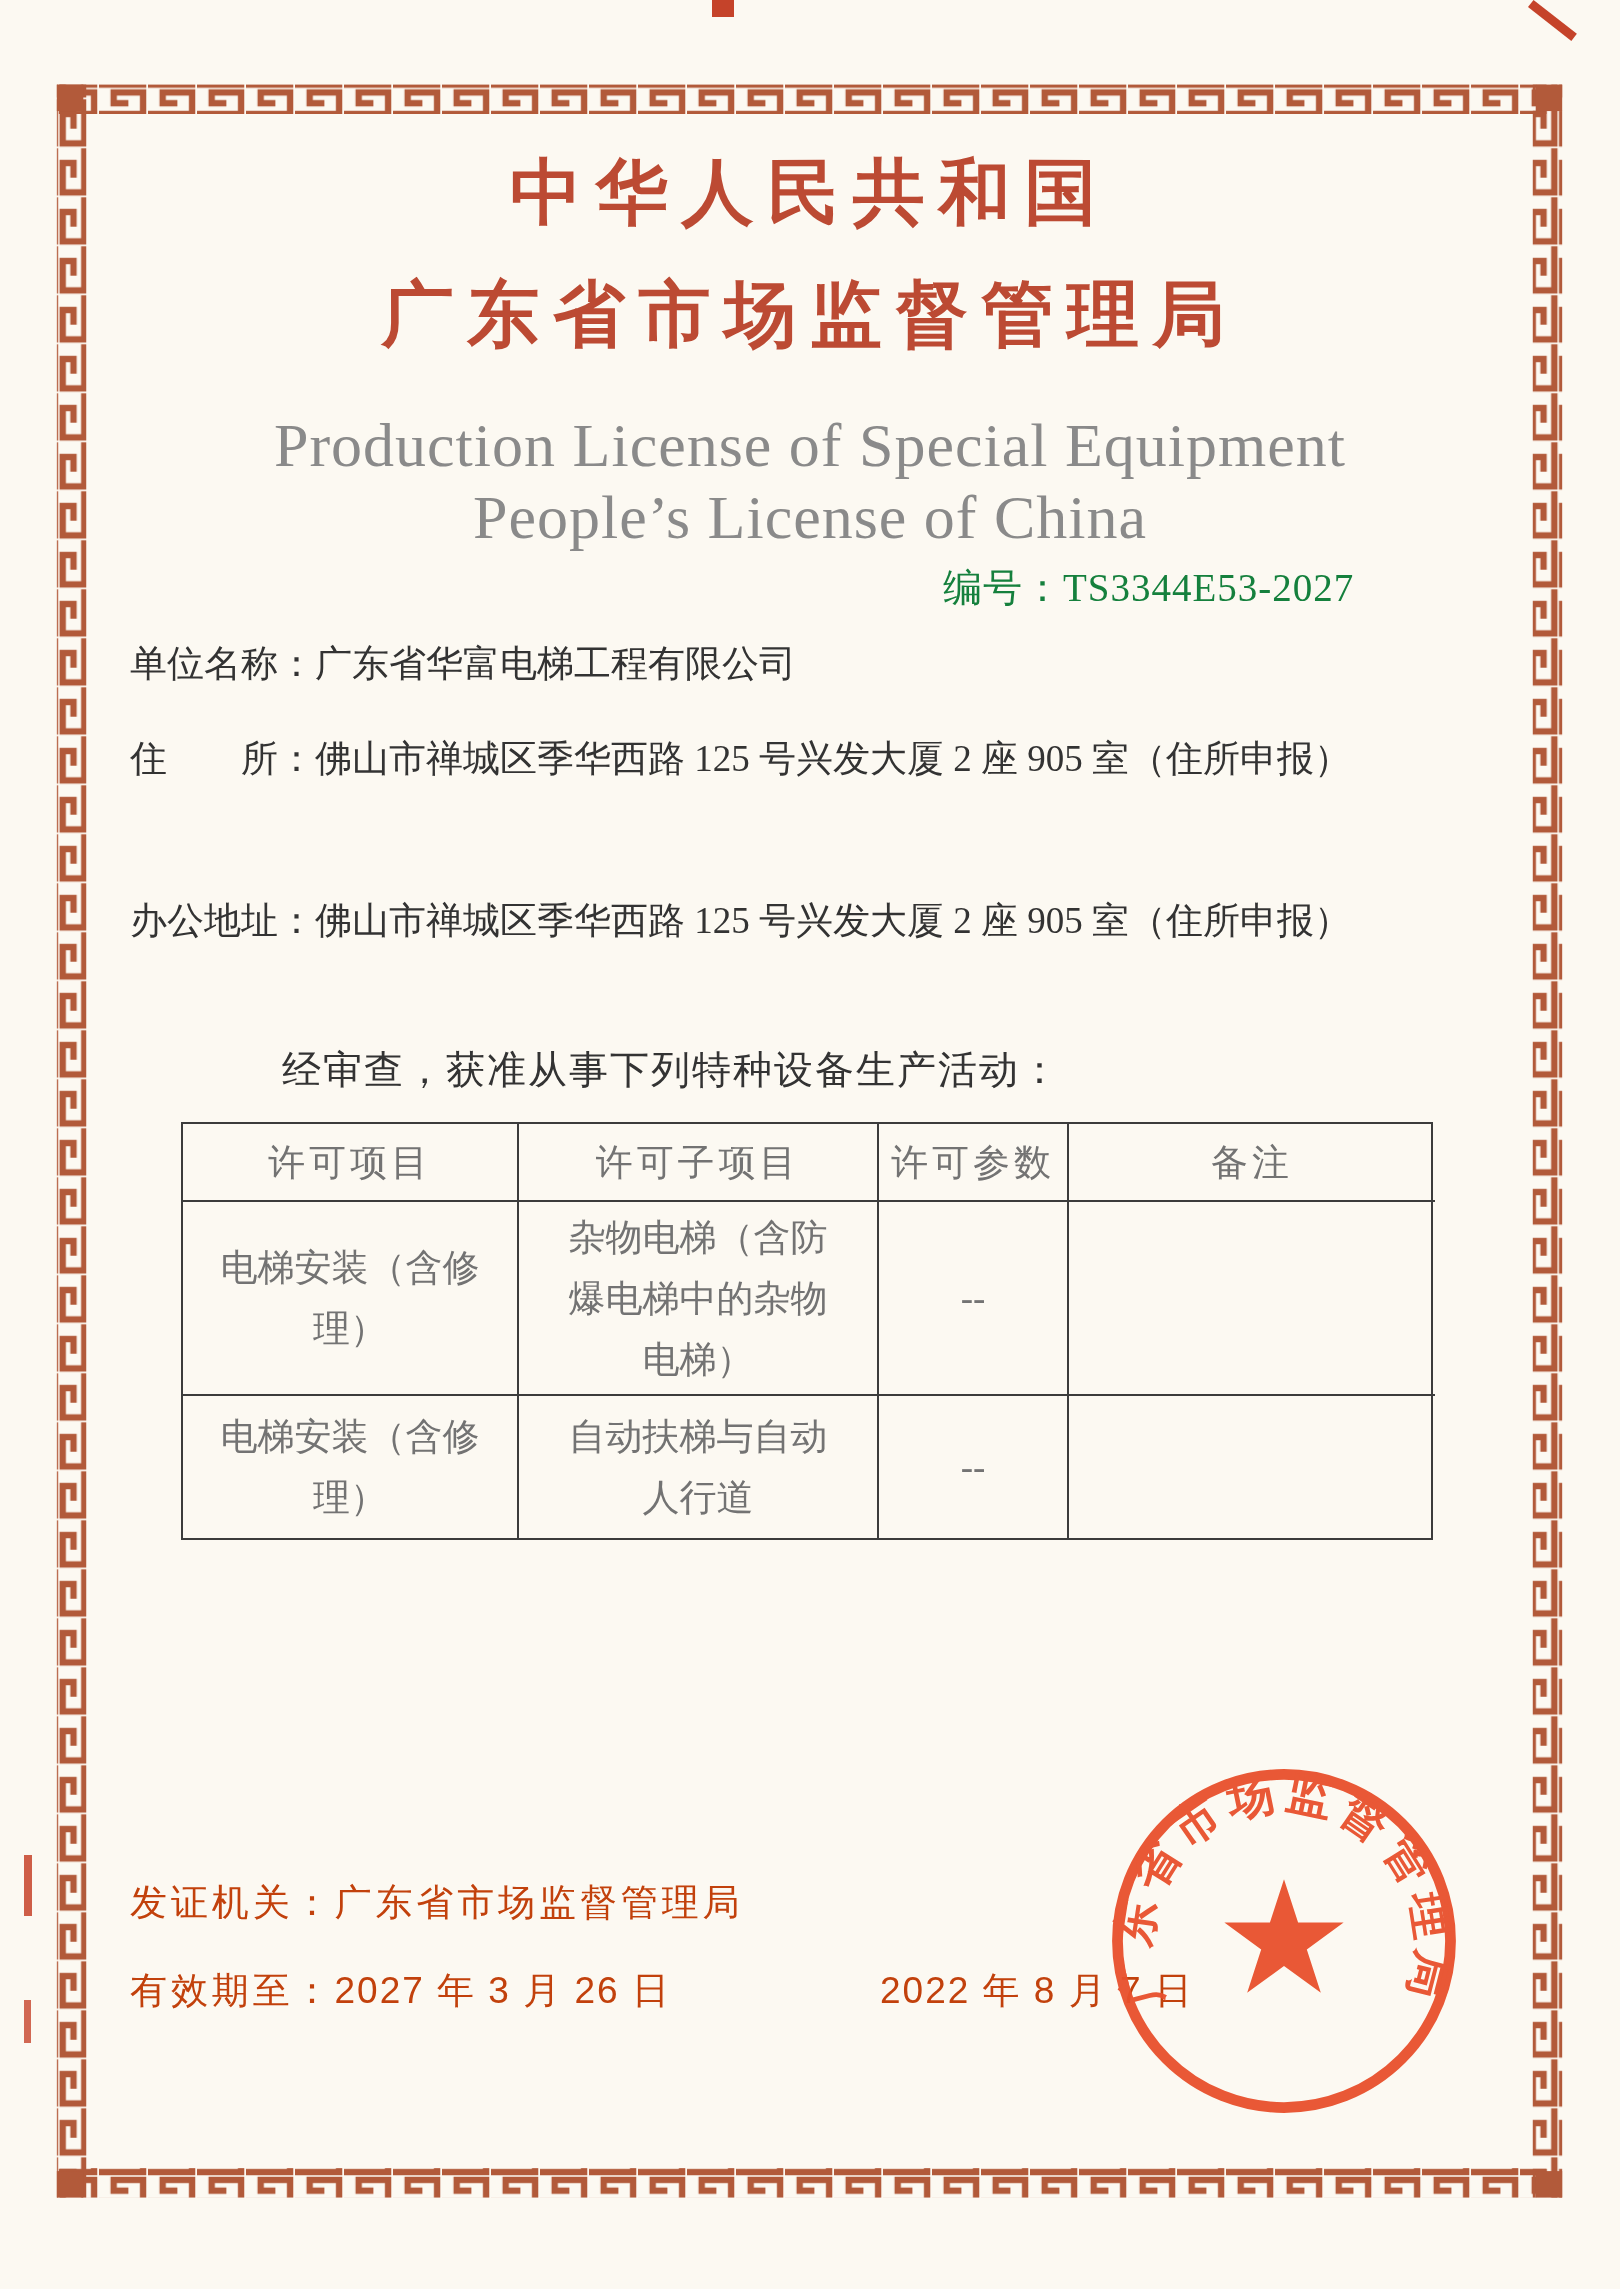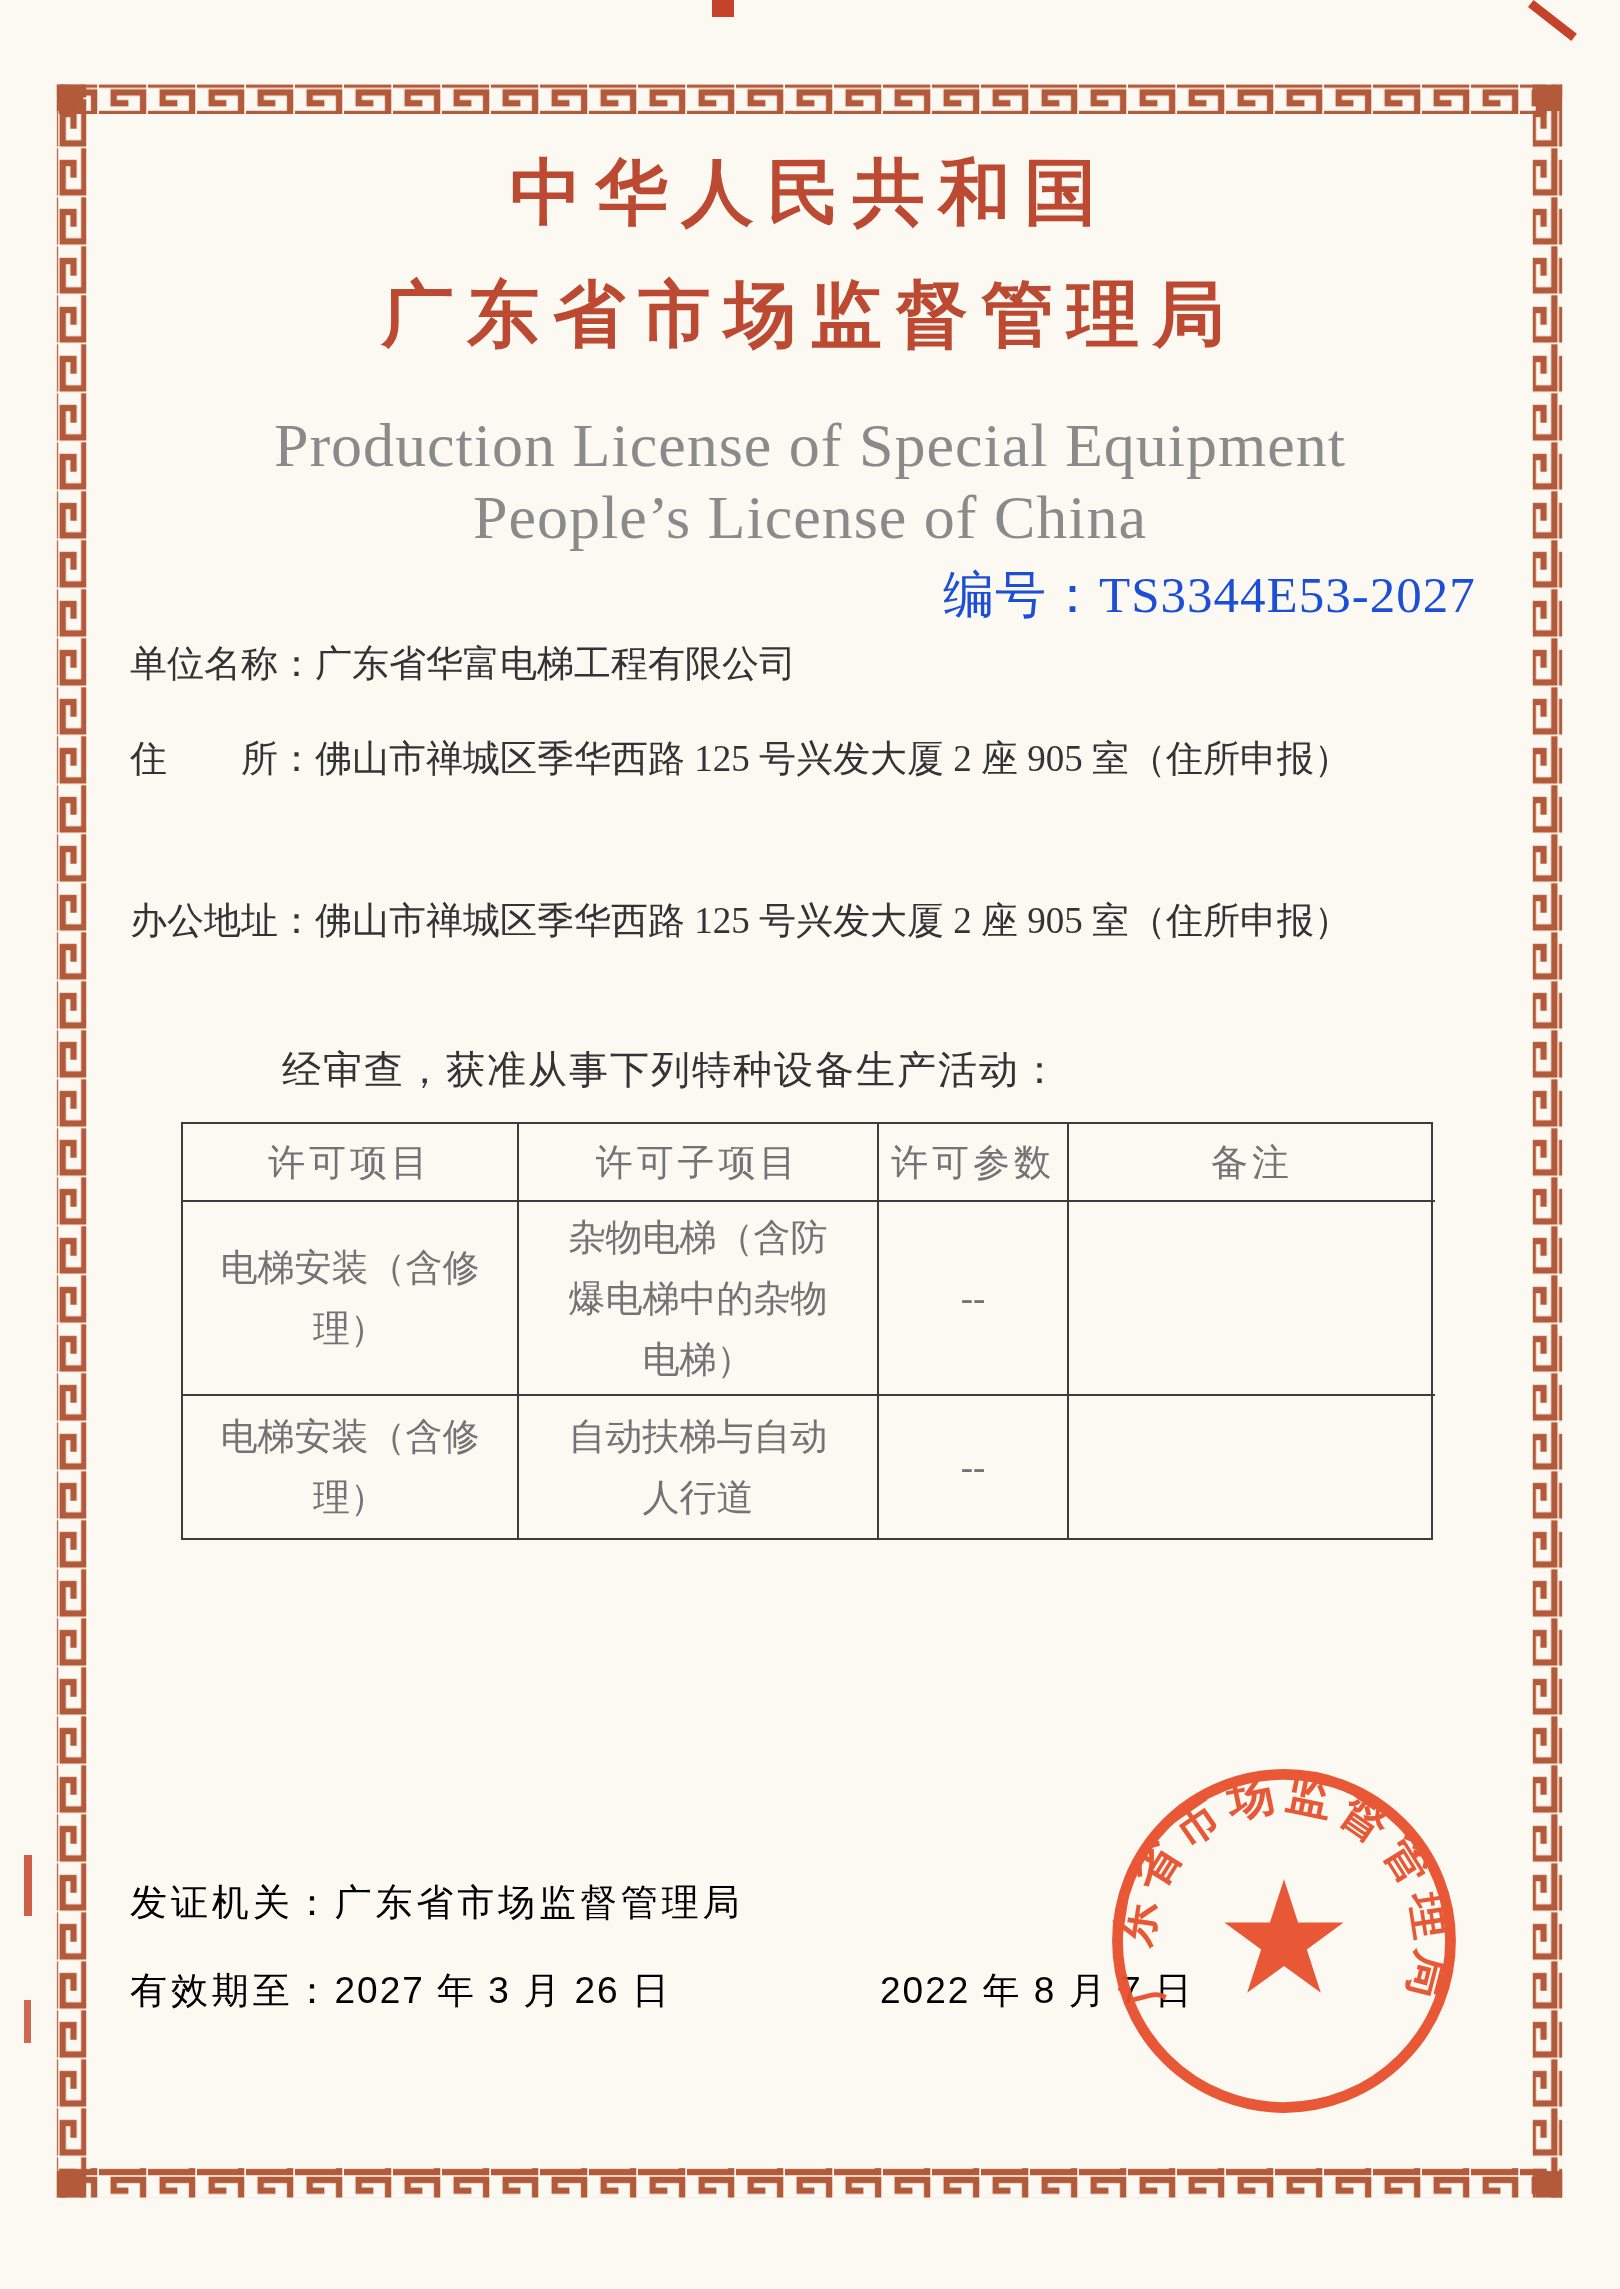--- a/index.html
+++ b/index.html
@@ -27,22 +27,22 @@
     color:#8a8a8a;
     letter-spacing:1px;
     white-space:nowrap;
   }
   .body-line{
     font-size:37px;
     color:#333;
     line-height:63px;
   }
   .license-no{
-    font-size:51px;
-    color:#1d4ed8;
+    font-size:39px;
+    color:#15803d;
     letter-spacing:1px;
     white-space:nowrap;
   }
   .para{width:1245px;}
   .approval{font-size:39px;color:#333;letter-spacing:2px;white-space:nowrap;}
   
   .lic-table{
     left:181px;top:1122px;
     width:1252px;
     display:grid;
@@ -59,21 +59,21 @@
     text-align:center;
     font-size:37px;color:#737373;
     line-height:61px;
     box-sizing:border-box;
   }
   .cell.last-col{border-right:none;}
   .cell.last-row{border-bottom:none;}
   .cell.head{font-size:37px;letter-spacing:3.9px;}
   .cell.c1{padding:0 31px;}
   .cell.c2{padding:0 41px;}
-  .bottom-line{font-size:37px;color:#000000;letter-spacing:3.9px;white-space:nowrap;}
+  .bottom-line{font-size:37px;color:#c2410c;letter-spacing:3.9px;white-space:nowrap;}
   .date-digits{font-family:"Liberation Sans", sans-serif;letter-spacing:2px;}
   .artifact{position:absolute;background:#c5432a;}
 </style>
 </head>
 <body>
 
 <div class="page">
 
   <svg class="abs" style="left:0;top:0;" width="1620" height="2290" aria-hidden="true" viewBox="0 0 1653 2336">
     <defs>

